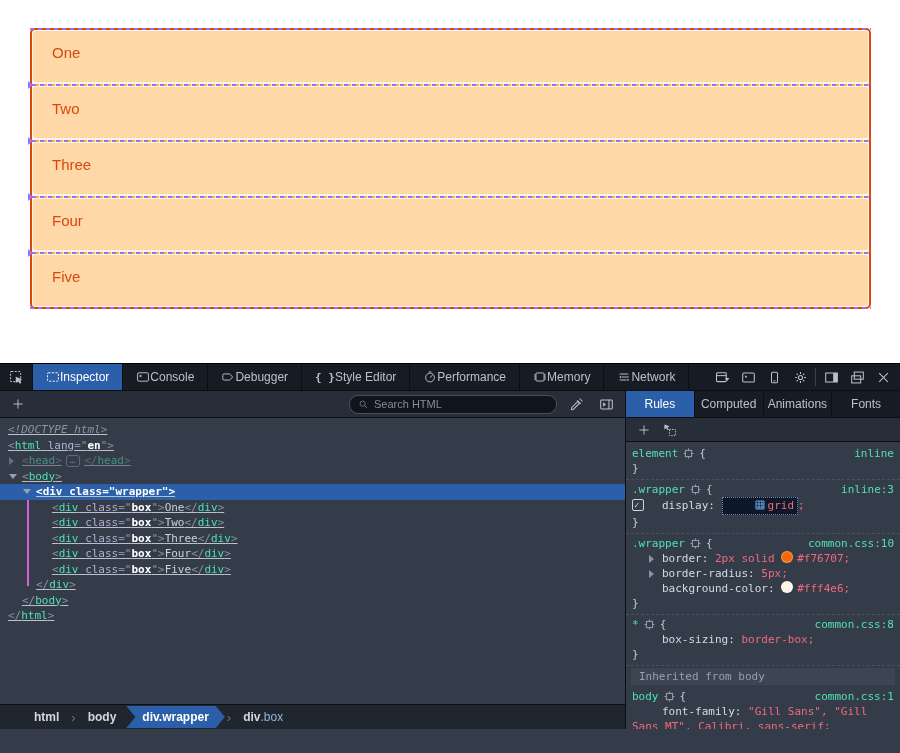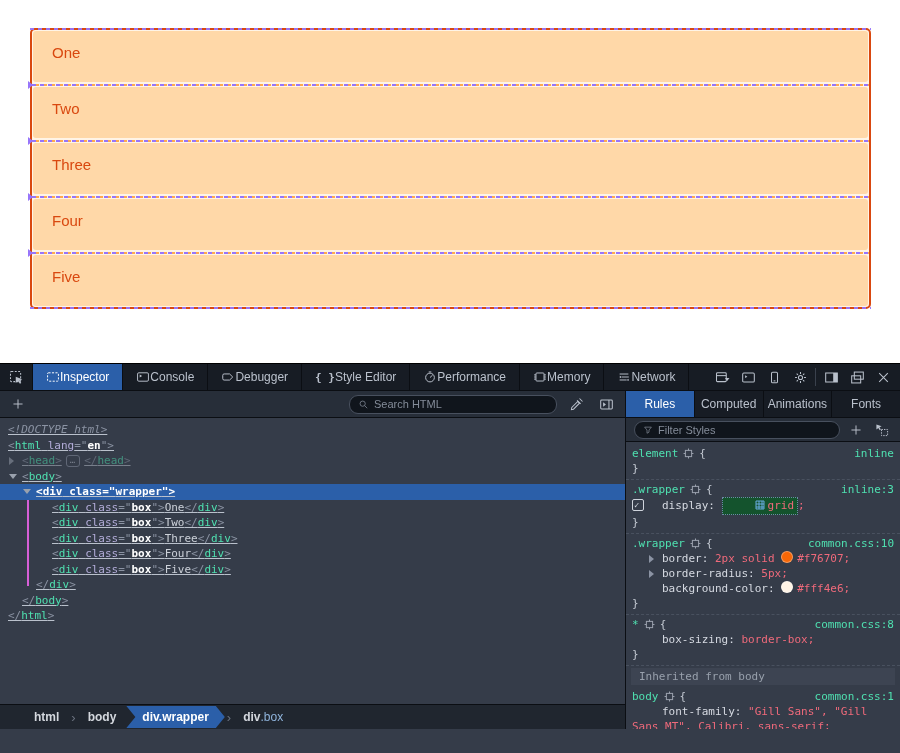--- a/index.html
+++ b/index.html
@@ -112,21 +112,21 @@
     text-indent:30px;margin-left:-30px;}
   .prop .pname{color:#d6dae2;}
   .prop .pval{color:#f06a7b;}
   .check{position:absolute;left:36px;top:2px;width:10px;height:10px;border:1px solid #cfd4dc;border-radius:2px;
     text-indent:0;}
   .check::after{content:"\2713";position:absolute;left:1px;top:-2px;font-size:9px;color:#cfd4dc;}
   .exp{position:absolute;left:53px;top:4px;width:0;height:0;border-left:5px solid #8b93a3;
     border-top:4px solid transparent;border-bottom:4px solid transparent;text-indent:0;}
   .swatch{display:inline-block;width:10px;height:10px;border-radius:50%;vertical-align:-1px;
     border:1px solid rgba(255,255,255,.35);margin-right:4px;}
-  .grid-chip{display:inline-block;border:1px dotted #6f87a8;background:#14532d;padding:0 3px 1px 2px;}
+  .grid-chip{display:inline-block;border:1px dotted #6f87a8;background:#0f172a;padding:0 3px 1px 2px;}
   .grid-chip svg{display:inline-block;width:10px;height:10px;vertical-align:-1px;margin-right:3px;}
   .rule-header{background:#3d4452;color:#98a0ac;padding:1px 8px;margin:2px 5px;}
   .close-row{padding-left:6px;color:#c3c9d2;}
 </style>
 </head>
 <body>
 
 <div class="stage">
 
   <div class="page">
@@ -331,28 +331,20 @@
       </div>
 
       <div class="rules-pane">
         <div class="rules-tabs" id="rules-tabs">
             <div class="rules-tab active">Rules</div>
             <div class="rules-tab">Computed</div>
             <div class="rules-tab">Animations</div>
             <div class="rules-tab">Fonts</div>
           </div>
         <div class="rules-toolbar">
-          <div class="filter-pill">
-            <span id="filter-ico">
-                <svg viewBox="0 0 16 16">
-                  <path d="M2.6 3.4h10.8L9.6 8v3.4l-3.2 1.8V8z" fill="none" stroke="currentColor"></path>
-                </svg>
-              </span>
-            <span class="pill-ph">Filter Styles</span>
-          </div>
           <div class="rt-btn" id="addrule-btn">
               <svg viewBox="0 0 16 16">
                 <path d="M8 2.8v10.4M2.8 8h10.4" stroke="currentColor"></path>
               </svg>
             </div>
           <div class="rt-btn" id="pseudo-btn">
               <svg viewBox="0 0 16 16">
                 <path d="M1.6 1.6l6 2.2-2.5 1 1.6 2.6-1.3.8-1.6-2.6-2.2 1.9z" fill="currentColor"></path>
                 <rect x="7.4" y="7.4" width="7" height="7" fill="none" stroke="currentColor" stroke-dasharray="1.6 1.3"></rect>
               </svg>

